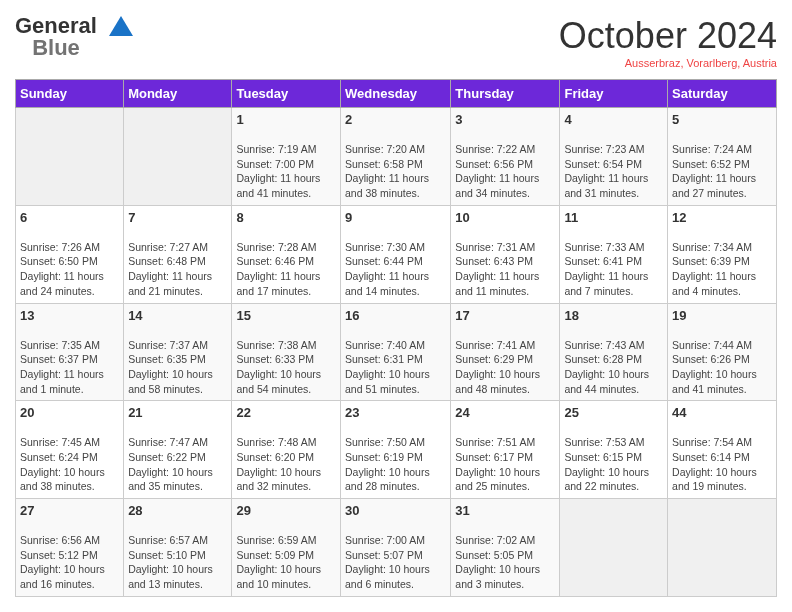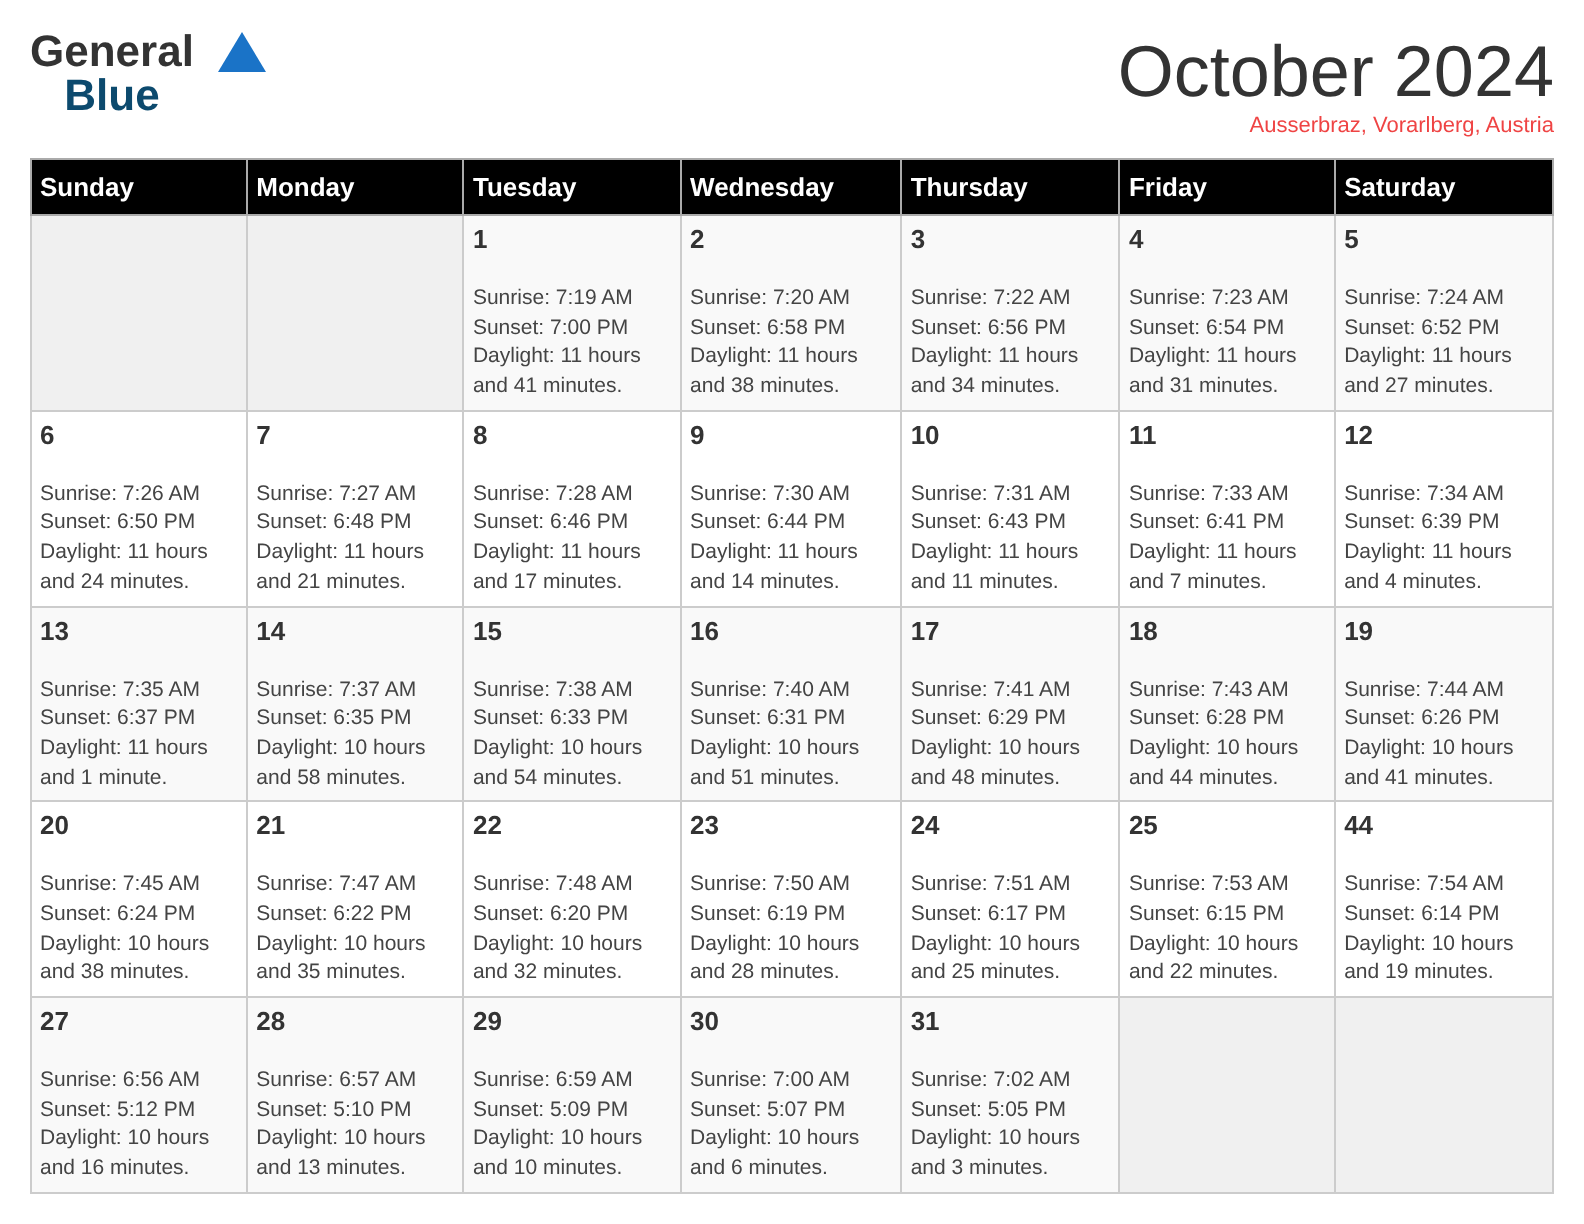--- a/index.html
+++ b/index.html
@@ -21,40 +21,40 @@
       flex-direction: column;
       align-items: flex-start;
       text-align: center;
     }
     .logo-text {
       font-size: 22px;
       font-weight: bold;
       color: #333;
       line-height: 1;
     }
-    .logo-text span.blue { color: #0c4a6e; margin-top: 43px; }
+    .logo-text span.blue { color: #737373; margin-top: 43px; }
     .title-area {
       text-align: right;
     }
     .month-title {
       font-size: 36px;
       font-weight: normal;
       color: #333;
     }
     .subtitle {
       font-size: 11px;
       color: #ef4444;
     }
     table {
       width: 100%;
       border-collapse: collapse;
       font-size: 11px;
     }
     thead tr th {
-      background-color: #000000;
+      background-color: #6d28d9;
       color: #fff;
       padding: 6px 4px;
       text-align: left;
       font-size: 13px;
       font-weight: bold;
       border: 1px solid #aaa;
     }
     tbody tr td {
       border: 1px solid #ccc;
       vertical-align: top;

